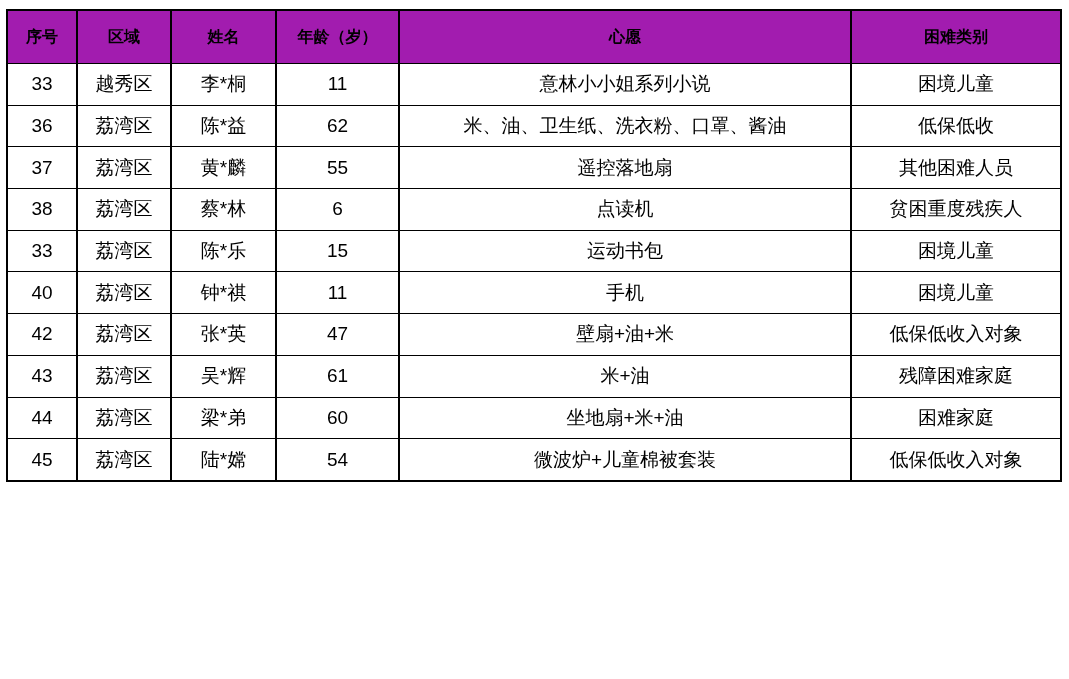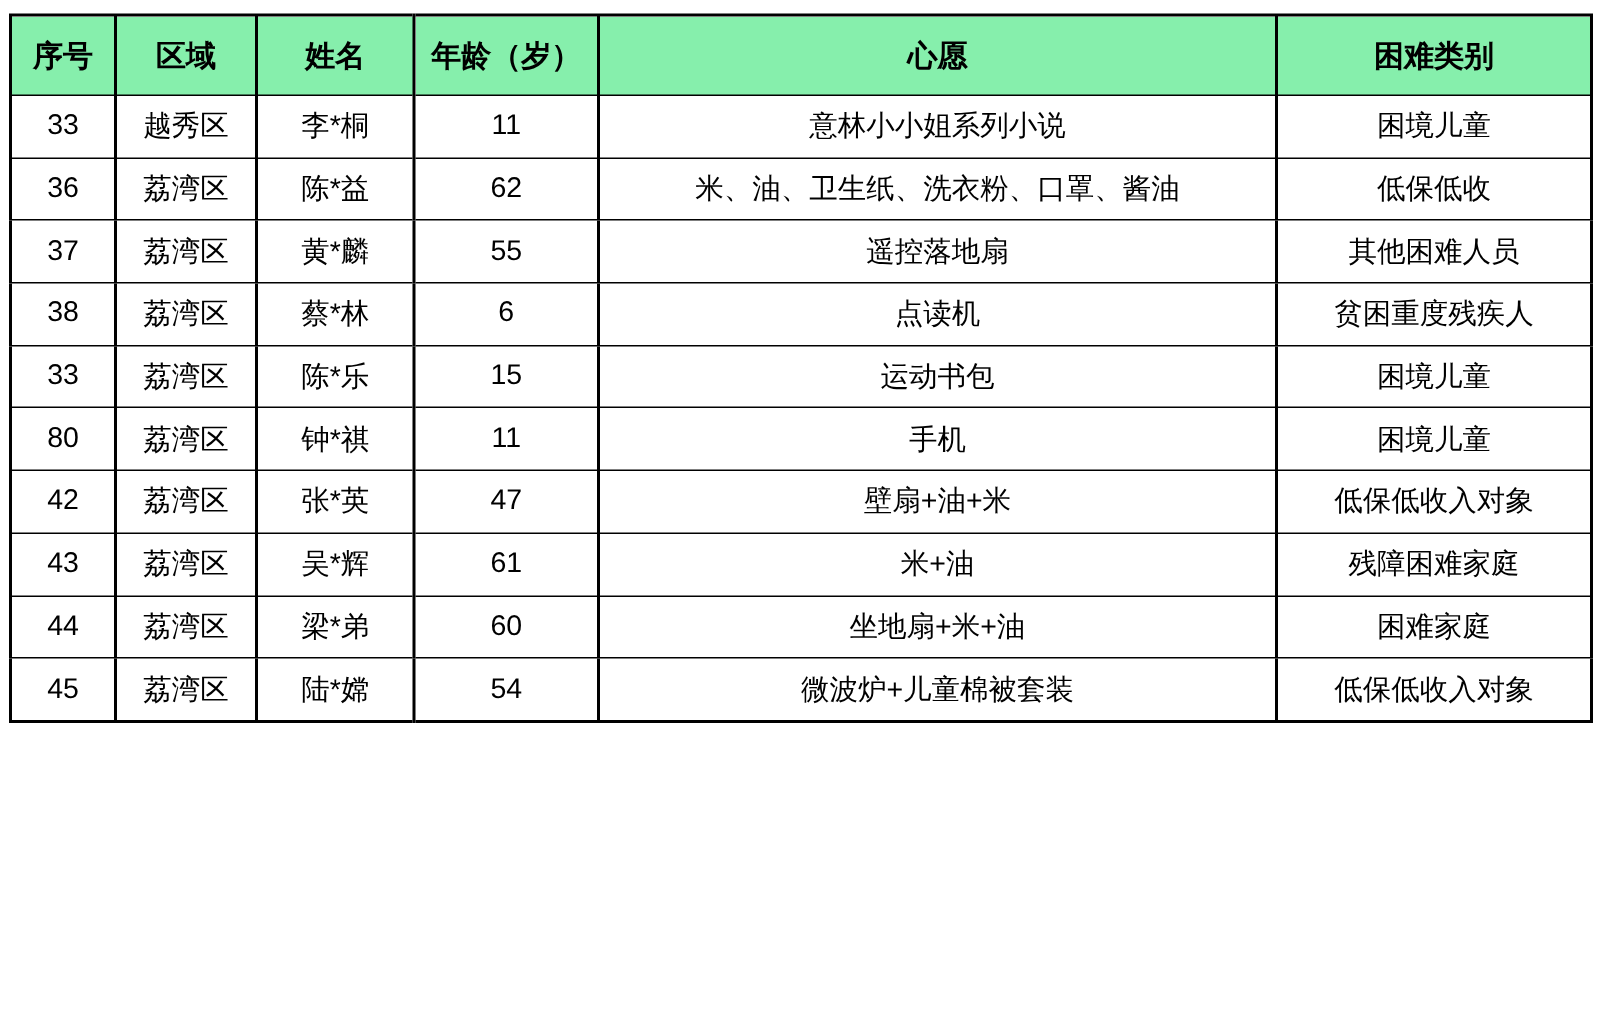--- a/index.html
+++ b/index.html
@@ -28,22 +28,22 @@
     border-top: 1px solid #000000;
     border-bottom: 1px solid #000000;
     border-left: 2px solid #000000;
     border-right: 2px solid #000000;
     padding: 0 4px;
     overflow: hidden;
     white-space: nowrap;
   }
   table.wish-table th {
     height: 52px;
-    background: #86efac;
-    font-size: 20px;
+    background: #a21caf;
+    font-size: 16px;
     font-weight: 700;
   }
   table.wish-table td {
     height: 40.7px;
     font-size: 19px;
     font-weight: 400;
     background: #ffffff;
   }
 </style>
 </head>
@@ -104,21 +104,21 @@
         </tr>
         <tr>
           <td>33</td>
           <td>荔湾区</td>
           <td>陈*乐</td>
           <td>15</td>
           <td>运动书包</td>
           <td>困境儿童</td>
         </tr>
         <tr>
-          <td>80</td>
+          <td>40</td>
           <td>荔湾区</td>
           <td>钟*祺</td>
           <td>11</td>
           <td>手机</td>
           <td>困境儿童</td>
         </tr>
         <tr>
           <td>42</td>
           <td>荔湾区</td>
           <td>张*英</td>

